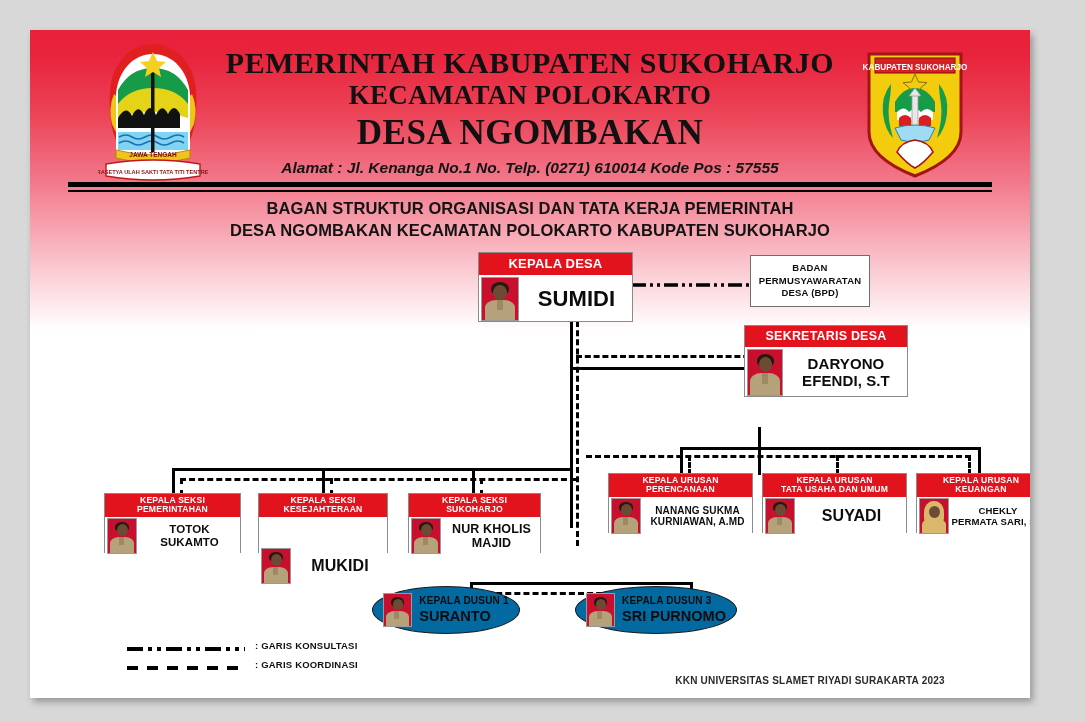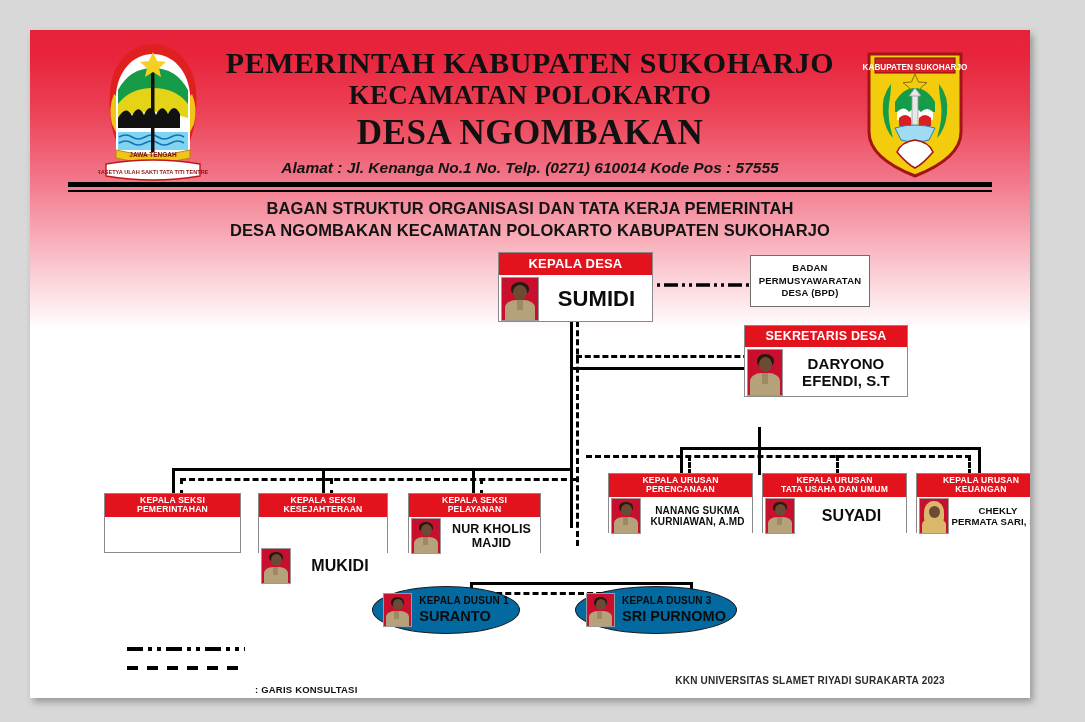--- a/index.html
+++ b/index.html
@@ -94,21 +94,21 @@
   .ln{position:absolute;background:#000;}
   .vln{width:2.5px;}
   .hln{height:2.5px;}
   .dash-h{position:absolute;height:0;border-top:3px dashed #000;}
   .dash-v{position:absolute;width:0;border-left:3px dashed #000;}
 
   
   #legend{position:absolute;left:75px;top:608px;width:300px;font-size:0;}
   .lg-row{position:relative;height:19px;}
   .lg-lbl{position:absolute;left:150px;top:2px;font-size:9.5px;font-weight:bold;
-          color:#111;letter-spacing:.2px;white-space:nowrap;margin-top:44px;}
+          color:#111;letter-spacing:.2px;white-space:nowrap;}
   .lg-art{position:absolute;left:22px;top:8px;width:118px;}
 
   #footer{position:absolute;left:600px;top:645px;width:360px;text-align:center;
           font-size:10px;font-weight:bold;color:#2a2a2a;letter-spacing:.2px;}
 </style>
 </head>
 <body>
 
 <div id="page">
 
@@ -214,21 +214,21 @@
     <div class="dash-v" style="left:300px;top:448px;height:18px;"></div>
     <div class="dash-v" style="left:450px;top:448px;height:18px;"></div>
 
     <div class="ln hln" style="left:440px;top:552px;width:222px;"></div>
     <div class="ln vln" style="left:440px;top:552px;height:28px;"></div>
     <div class="ln vln" style="left:660px;top:552px;height:28px;"></div>
     <div class="dash-h" style="left:448px;top:562px;width:206px;"></div>
     <div class="dash-v" style="left:448px;top:562px;height:18px;"></div>
     <div class="dash-v" style="left:652px;top:562px;height:18px;"></div>
 
-    <div class="node" style="left:468px;top:222px;width:155px;height:70px;">
+    <div class="node" style="left:448px;top:222px;width:155px;height:70px;">
       <div class="cap" style="height:22px;line-height:22px;font-size:13px;">KEPALA DESA</div>
       <div class="body" style="height:45px;">
         <div class="photo" style="width:36px;height:42px;margin:1px 2px;">
           <div class="hair" style="left:9px;top:4px;width:18px;height:13px;"></div>
           <div class="head" style="left:11px;top:7px;width:14px;height:15px;"></div>
           <div class="torso" style="left:3px;top:22px;width:30px;height:20px;"></div>
           <div class="collar" style="left:15px;top:22px;width:6px;height:10px;"></div>
         </div>
         <div class="nm" style="font-size:22px;">SUMIDI</div>
       </div>
@@ -307,42 +307,51 @@
           <div>PERMATA SARI, S.T</div>
         </div>
       </div>
     </div>
 
     <div class="node" style="left:74px;top:463px;width:137px;height:60px;">
       <div class="cap" style="height:21px;padding-top:2px;font-size:8.6px;">
         <div>KEPALA SEKSI</div>
         <div>PEMERINTAHAN</div>
       </div>
-    </div>
-
-    <div class="node" style="left:228px;top:463px;width:130px;height:60px;">
-      <div class="cap" style="height:21px;padding-top:2px;font-size:8.6px;">
-        <div>KEPALA SEKSI</div>
-        <div>KESEJAHTERAAN</div>
-      </div>
-      <div class="body" style="height:36px;margin-top:30px;">
+      <div class="body" style="height:36px;">
         <div class="photo" style="width:28px;height:34px;margin:1px 2px;">
           <div class="hair" style="left:7px;top:3px;width:14px;height:10px;"></div>
           <div class="head" style="left:9px;top:5px;width:11px;height:12px;"></div>
           <div class="torso" style="left:2px;top:18px;width:24px;height:16px;"></div>
           <div class="collar" style="left:11px;top:18px;width:5px;height:8px;"></div>
         </div>
+        <div class="nm" style="font-size:11.5px;">TOTOK SUKAMTO</div>
+      </div>
+    </div>
+
+    <div class="node" style="left:228px;top:463px;width:130px;height:60px;">
+      <div class="cap" style="height:21px;padding-top:2px;font-size:8.6px;">
+        <div>KEPALA SEKSI</div>
+        <div>KESEJAHTERAAN</div>
+      </div>
+      <div class="body" style="height:36px;margin-top:30px;">
+        <div class="photo" style="width:28px;height:34px;margin:1px 2px;">
+          <div class="hair" style="left:7px;top:3px;width:14px;height:10px;"></div>
+          <div class="head" style="left:9px;top:5px;width:11px;height:12px;"></div>
+          <div class="torso" style="left:2px;top:18px;width:24px;height:16px;"></div>
+          <div class="collar" style="left:11px;top:18px;width:5px;height:8px;"></div>
+        </div>
         <div class="nm" style="font-size:16px;">MUKIDI</div>
       </div>
     </div>
 
     <div class="node" style="left:378px;top:463px;width:133px;height:60px;">
       <div class="cap" style="height:21px;padding-top:2px;font-size:8.6px;">
         <div>KEPALA SEKSI</div>
-        <div>PELAYANAN</div>
+        <div>SUKOHARJO</div>
       </div>
       <div class="body" style="height:36px;">
         <div class="photo" style="width:28px;height:34px;margin:1px 2px;">
           <div class="hair" style="left:7px;top:3px;width:14px;height:10px;"></div>
           <div class="head" style="left:9px;top:5px;width:11px;height:12px;"></div>
           <div class="torso" style="left:2px;top:18px;width:24px;height:16px;"></div>
           <div class="collar" style="left:11px;top:18px;width:5px;height:8px;"></div>
         </div>
         <div class="nm" style="font-size:12.5px;">
           <div>NUR KHOLIS</div>

